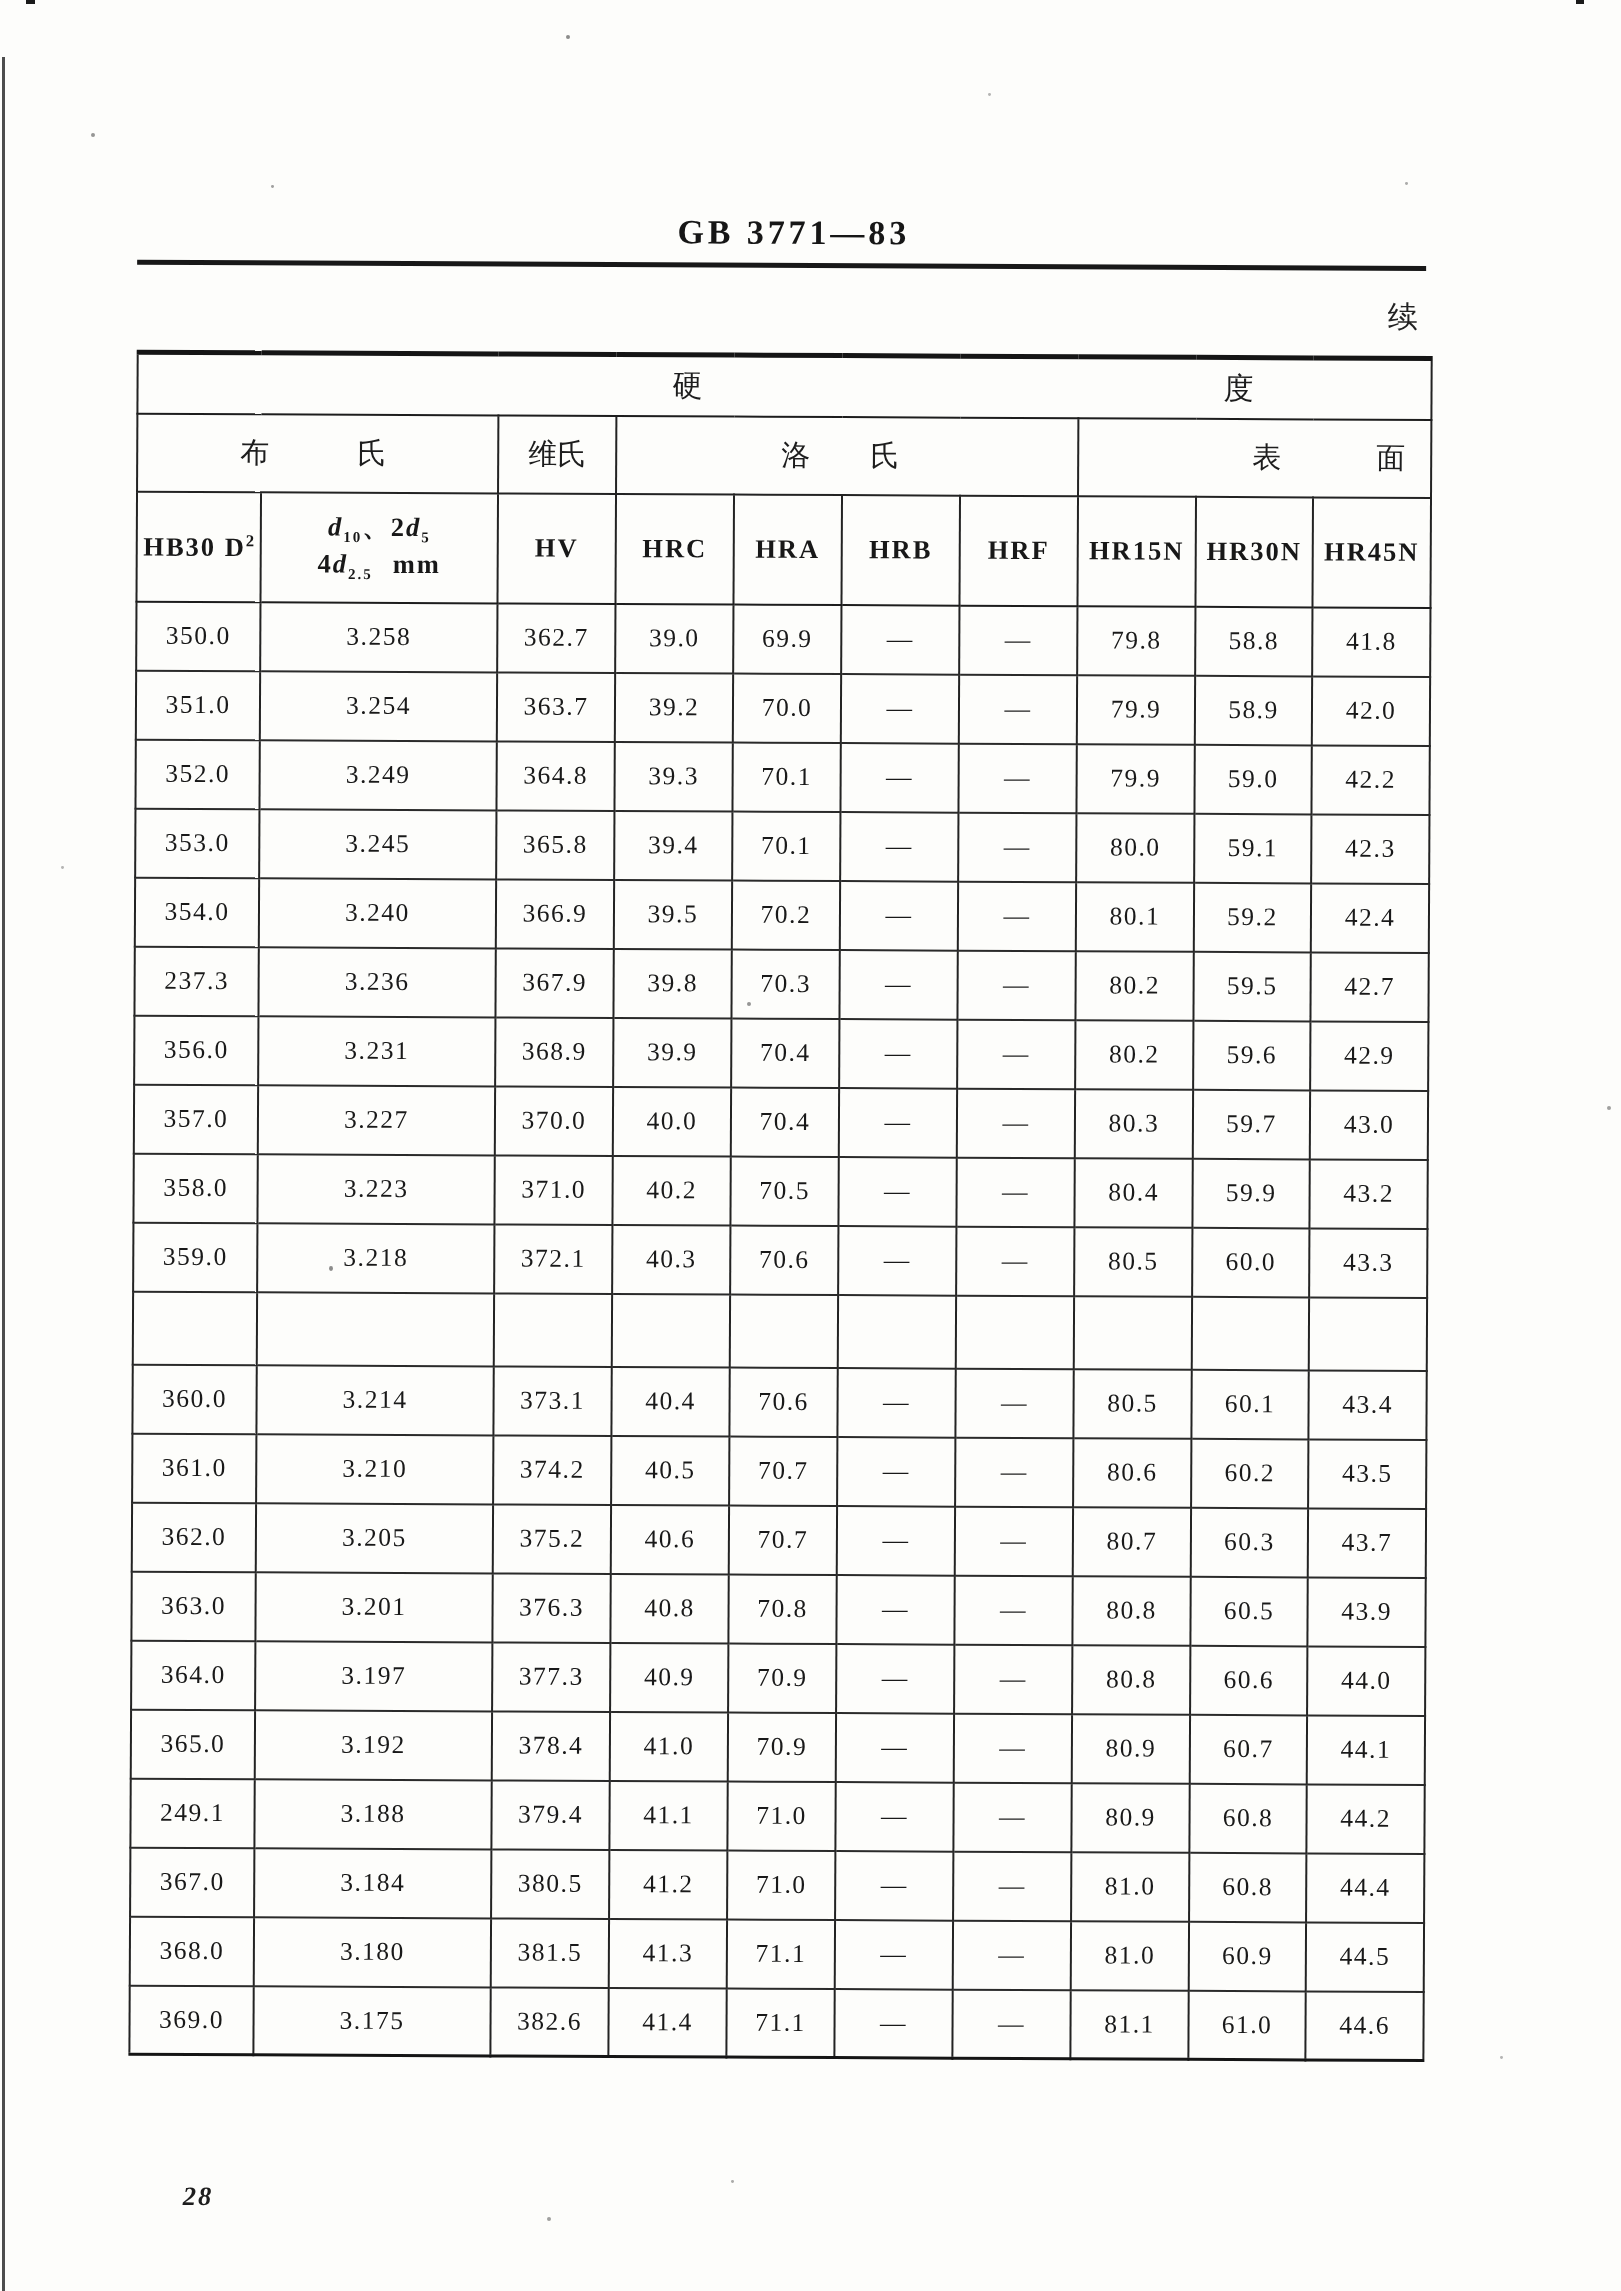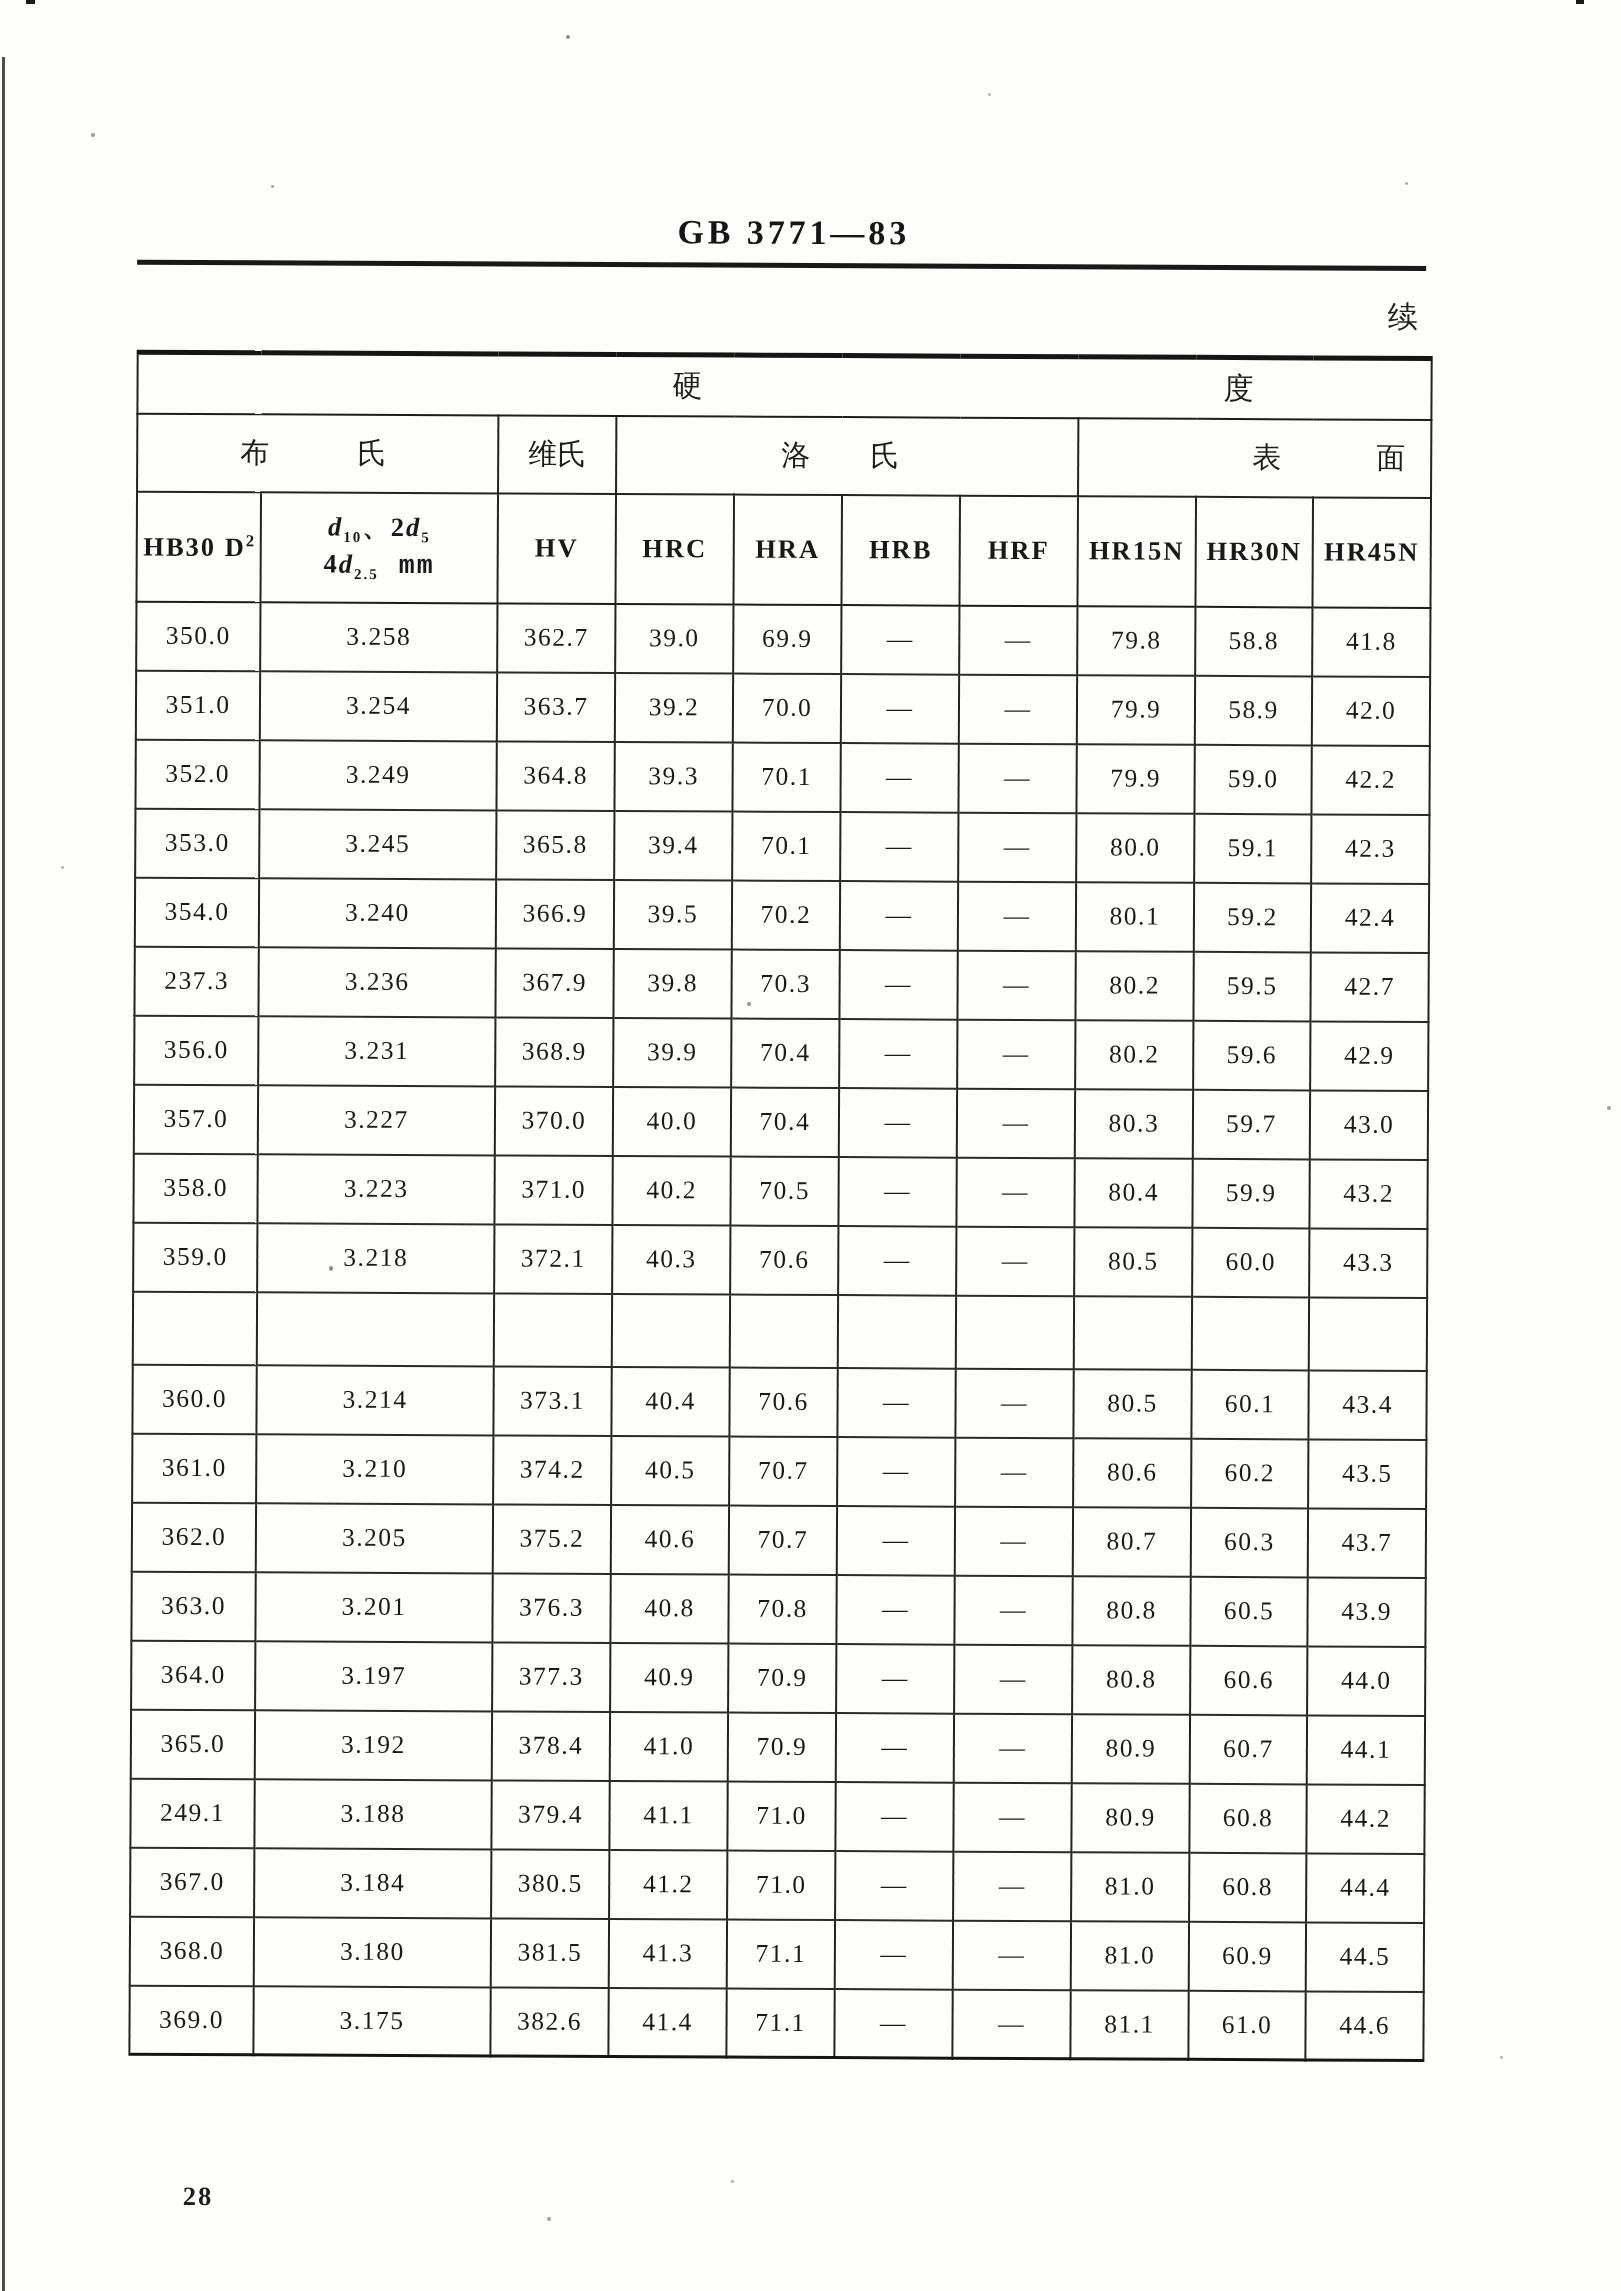--- a/index.html
+++ b/index.html
@@ -44,29 +44,29 @@
 
   tr.row-colheads{height:110px;}
   tr.row-colheads th{
     border-bottom:2.9px solid #1d1d1d;
     font-size:26.5px;font-weight:600;letter-spacing:2px;color:#181818;white-space:nowrap;
   }
   tr.row-colheads th sup{font-size:16.7px;letter-spacing:0;}
   .d-head{font-size:24.5px;letter-spacing:0;font-weight:600;line-height:1.25;}
   .d-head .it{font-style:italic;font-weight:600;}
   .d-head sub{font-size:15px;}
-  .d-unit{margin-left:20px;font-family:Liberation Mono, monospace;}
+  .d-unit{margin-left:20px;}
 
   tbody tr{height:69px;}
   tbody tr.spacer{height:73px;}
   tbody td{
     font-size:25.5px;font-weight:700;letter-spacing:1.5px;color:#191919;white-space:nowrap;
   }
 
-  .page-number{position:absolute;left:192px;top:2182px;font-size:26.5px;font-weight:700;letter-spacing:2px;color:#1d1d1d;}
+  .page-number{position:absolute;left:192px;top:2182px;font-size:26.5px;font-weight:700;letter-spacing:2px;color:#1d1d1d;font-style:italic;}
 
   
   .edge-line{position:absolute;left:2px;top:57px;width:2.9px;height:2235px;background:#2e2e2e;opacity:.85;}
   .corner-mark{position:absolute;background:#1a1a1a;}
   .cm-tl{left:25.5px;top:0;width:9.8px;height:3.9px;}
   .cm-tr{left:1576px;top:0;width:7.8px;height:3.9px;}
   .speck{position:absolute;background:#2f2f2f;border-radius:50%;}
 </style>
 </head>
 <body>

